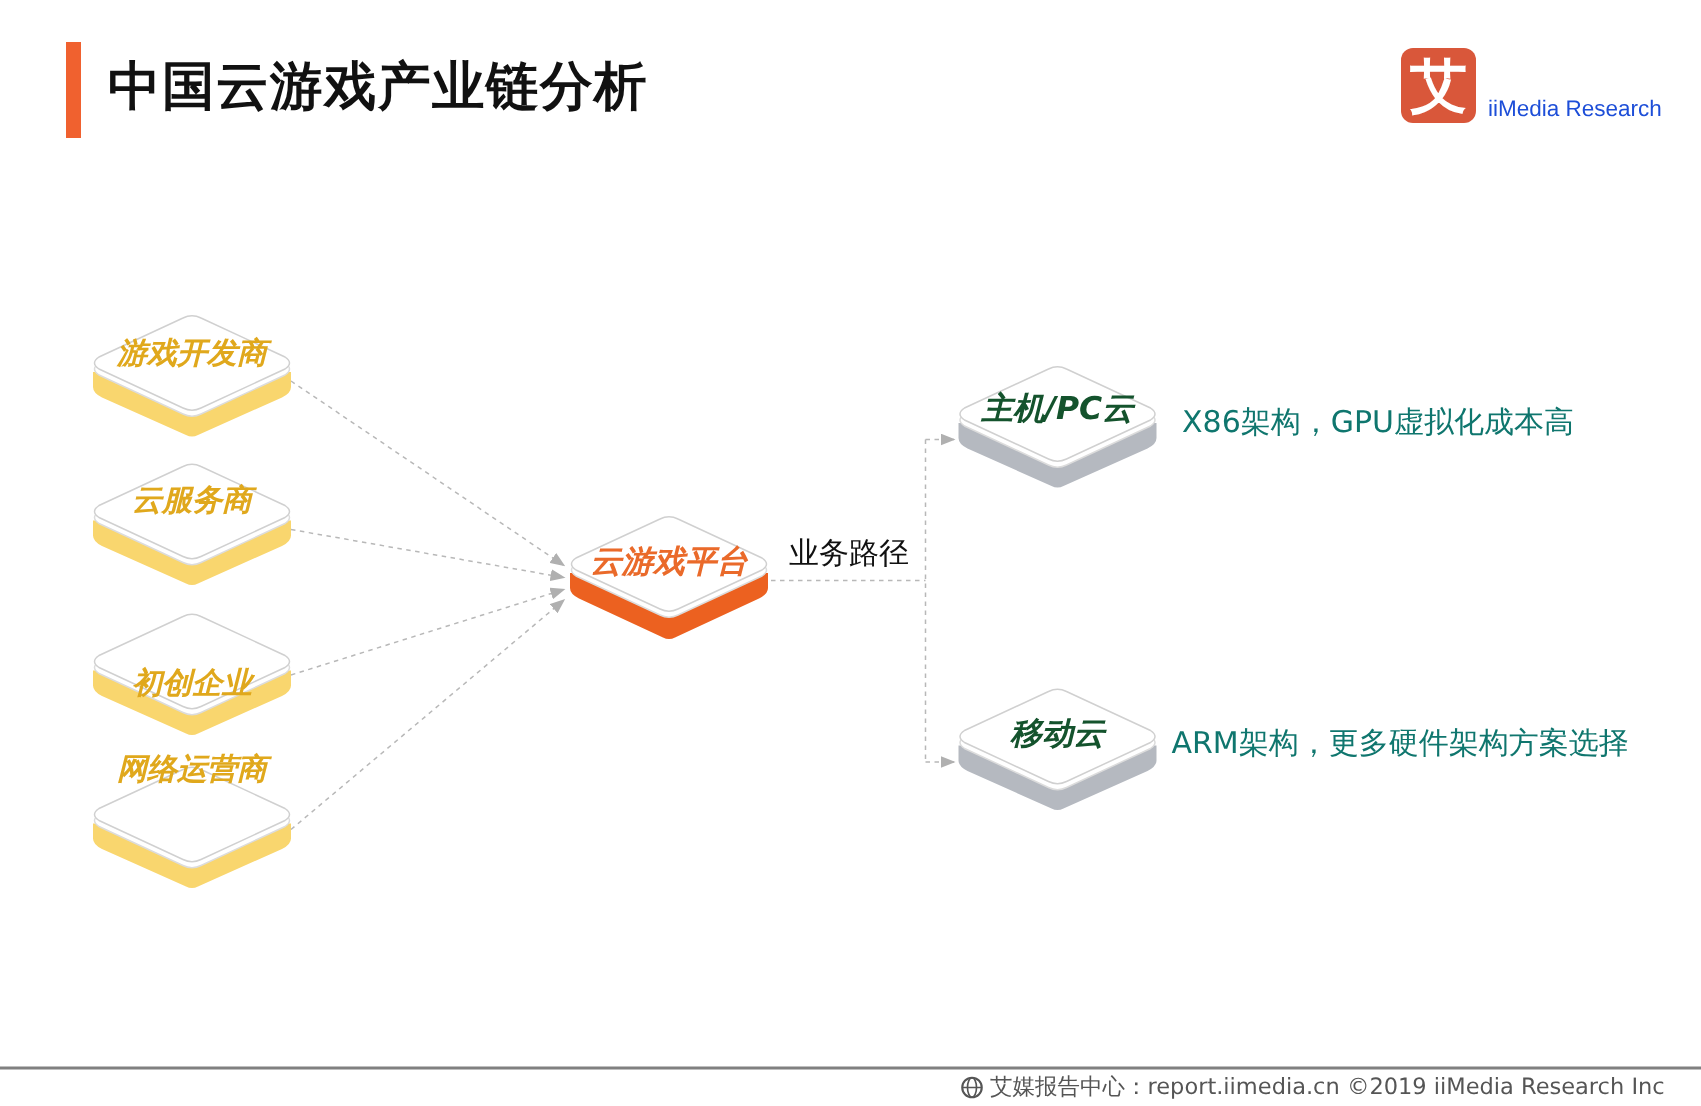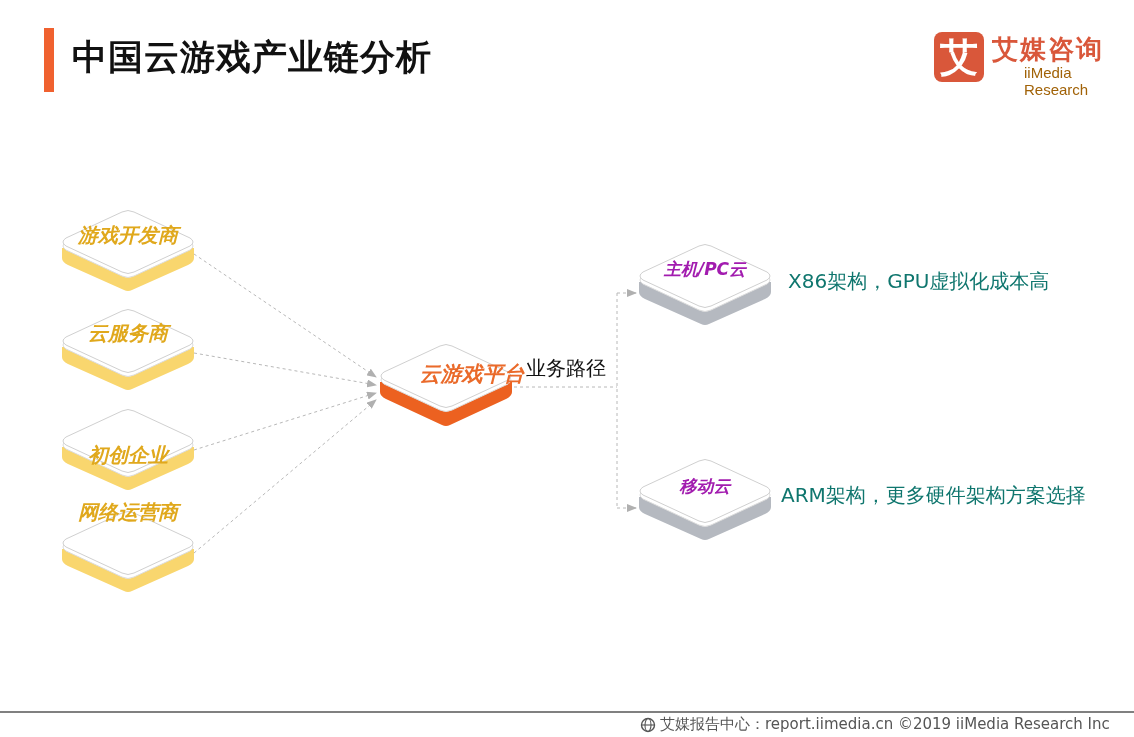--- a/index.html
+++ b/index.html
@@ -2,41 +2,40 @@
 <html><head>
 <meta charset="utf-8">
 <style>
   html, body { margin:0; padding:0; background:#ffffff; }
   body { width:1134px; height:737px; position:relative; overflow:hidden; font-family:"DejaVu Sans", sans-serif; }
   .title-bar { position:absolute; left:44px; top:28px; width:10px; height:64px; background:#f0612f; }
   .page-title { position:absolute; left:72px; top:34px; font-size:35px; font-weight:bold; color:#111; letter-spacing:1px; }
   .logo { position:absolute; left:934px; top:32px; width:190px; height:52px; }
   .logo-box { position:absolute; left:0; top:0; width:50px; height:50px; background:#d9573a; border-radius:8px; color:#fff; font-size:38px; font-weight:bold; text-align:center; line-height:50px; }
   .logo-cn { position:absolute; left:58px; top:0px; font-size:26px; font-weight:bold; color:#d9573a; letter-spacing:2px; }
-  .logo-en { position:absolute; left:58px; top:32px; font-size:15px; color:#a16207; font-family:"Liberation Sans", sans-serif;margin-left:32px; }
+  .logo-en { position:absolute; left:58px; top:32px; font-size:15px; color:#1d4ed8; font-family:"Liberation Sans", sans-serif; }
   svg.diagram { position:absolute; left:0; top:0; }
   .node-label { position:absolute; font-style:italic; font-weight:bold; text-align:center; white-space:nowrap; transform:translateX(-50%); }
   .yellow { color:#e0a81c; font-size:20px;font-family:Liberation Mono, monospace; }
   .orange { color:#ea6a2a; font-size:21px; }
-  .gray { color:#a21caf; font-size:17px; }
+  .gray { color:#14532d; font-size:21px; }
   .desc { position:absolute; font-size:20px; color:#0f766e; white-space:nowrap; }
   .path-label { position:absolute; left:526px; top:355px; font-size:20px; color:#111; }
   .footer-line { position:absolute; left:0; top:711px; width:1134px; height:2px; background:#808080; }
   .footer { position:absolute; left:640px; top:715px; font-size:15px; color:#555; white-space:nowrap; display:flex; align-items:center; gap:4px; }
   .footer .globe { width:16px; height:16px; }
 </style>
 </head>
 <body>
 
 <div class="title-bar"></div>
 <div class="page-title">中国云游戏产业链分析</div>
 
 <div class="logo">
   <div class="logo-box">艾</div>
-  <div class="logo-cn">艾媒咨询</div>
   <div class="logo-en">iiMedia Research</div>
 </div>
 
 <svg class="diagram" width="1134" height="737">
   <defs>
     <marker id="arrow" markerWidth="10" markerHeight="8" refX="9" refY="4" orient="auto">
       <path d="M0,0 L10,4 L0,8 z" fill="#b0b0b0"></path>
     </marker>
     <g id="tile-top">
       <path d="M0,-34 Q6,-37 12,-34 L64,-8 Q70,-4 66,0 L12,27 Q6,30 0,27 L-54,0 Q-60,-4 -54,-8 Z"></path>
@@ -96,21 +95,21 @@
     <path d="M-6,-34 Q0,-37 6,-34 L62,-8 Q68,-4 62,0 L6,26 Q0,29 -6,26 L-62,0 Q-68,-4 -62,-8 Z" transform="translate(0,4)" fill="#ffffff" stroke="#dcdcdc"></path>
     <path d="M-6,-34 Q0,-37 6,-34 L62,-8 Q68,-4 62,0 L6,26 Q0,29 -6,26 L-62,0 Q-68,-4 -62,-8 Z" fill="#ffffff" stroke="#d0d0d0"></path>
   </g>
 </svg>
 
 <div class="node-label yellow" style="left:128px; top:222px;">游戏开发商</div>
 <div class="node-label yellow" style="left:128px; top:320px;">云服务商</div>
 <div class="node-label yellow" style="left:128px; top:424px;margin-top:18px;">初创企业</div>
 <div class="node-label yellow" style="left:128px; top:499px;">网络运营商</div>
 
-<div class="node-label orange" style="left:472px; top:360px;">云游戏平台</div>
+<div class="node-label orange" style="left:446px; top:360px;">云游戏平台</div>
 <div class="path-label">业务路径</div>
 
 <div class="node-label gray" style="left:705px; top:258px;">主机/PC云</div>
 <div class="desc" style="left:788px; top:268px;">X86架构，GPU虚拟化成本高</div>
 
 <div class="node-label gray" style="left:705px; top:475px;">移动云</div>
 <div class="desc" style="left:781px; top:482px;">ARM架构，更多硬件架构方案选择</div>
 
 <div class="footer-line"></div>
 <div class="footer">

